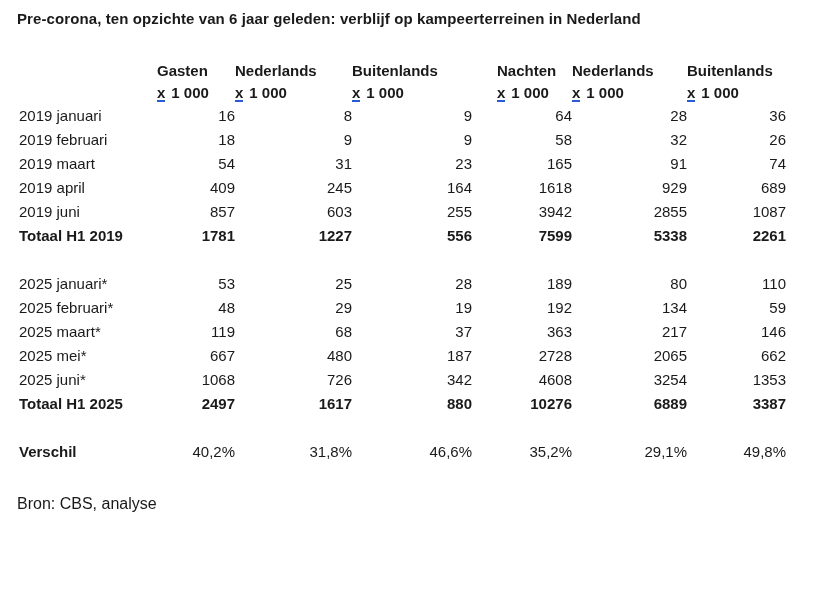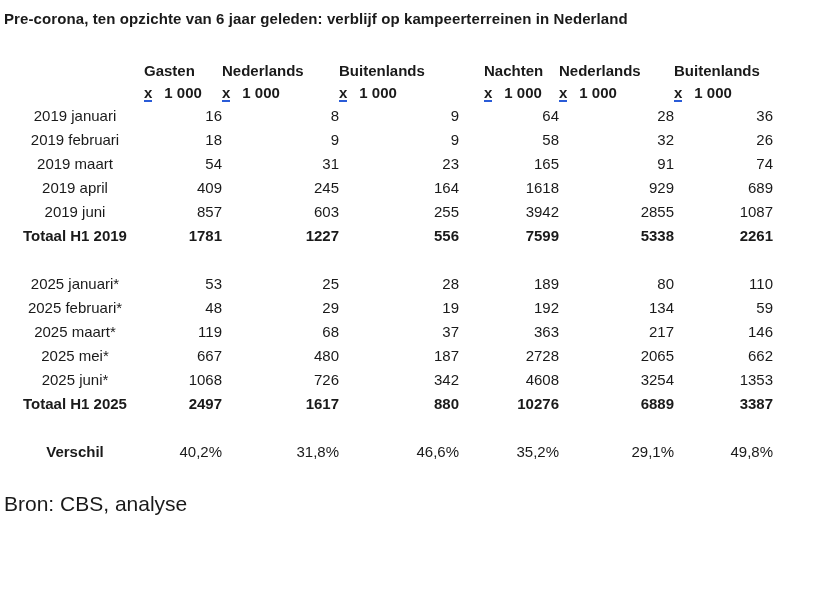--- a/index.html
+++ b/index.html
@@ -8,21 +8,21 @@
     background: #ffffff;
   }
   body {
     width: 813px;
     height: 594px;
     font-family: "Liberation Sans", sans-serif;
     color: #1a1a1a;
     overflow: hidden;
   }
   .page {
-    padding: 9px 0 0 4px;
+    padding: 9px 0 0 17px;
   }
   .title {
     margin: 0;
     font-size: 15px;
     font-weight: 700;
     line-height: 20px;
     letter-spacing: 0.1px;
   }
   table.data-table {
     border-collapse: collapse;
@@ -44,39 +44,39 @@
     line-height: 22px;
   }
   thead th.bold { font-weight: 700; }
   thead th.wide-indent { padding-left: 25px; }
   thead th.corner { padding-left: 2px; }
   .unit-x {
     display: inline-block;
     line-height: 14px;
     border-bottom: 2px solid #2a5bd7;
   }
-  .unit-rest { margin-left: 12px; }
+  .unit-rest { margin-left: 6px; }
   tbody tr { height: 24px; }
   tbody th.row-label {
-    text-align: center;
+    text-align: left;
     font-weight: 400;
     padding-left: 2px;
     line-height: 24px;
   }
   tbody td.num {
     text-align: right;
     line-height: 24px;
   }
   tbody tr.total th.row-label,
   tbody tr.total td.num { font-weight: 700; }
   tbody tr.diff th.row-label { font-weight: 700; }
   tbody tr.spacer { height: 24px; }
   .source {
     margin-top: 28px;
-    font-size: 21px;
+    font-size: 16px;
     line-height: 23px;
   }
 </style>
 </head>
 <body>
 
 <div class="page">
   <h1 class="title">Pre-corona, ten opzichte van 6 jaar geleden: verblijf op kampeerterreinen in Nederland</h1>
 
   <table class="data-table">

